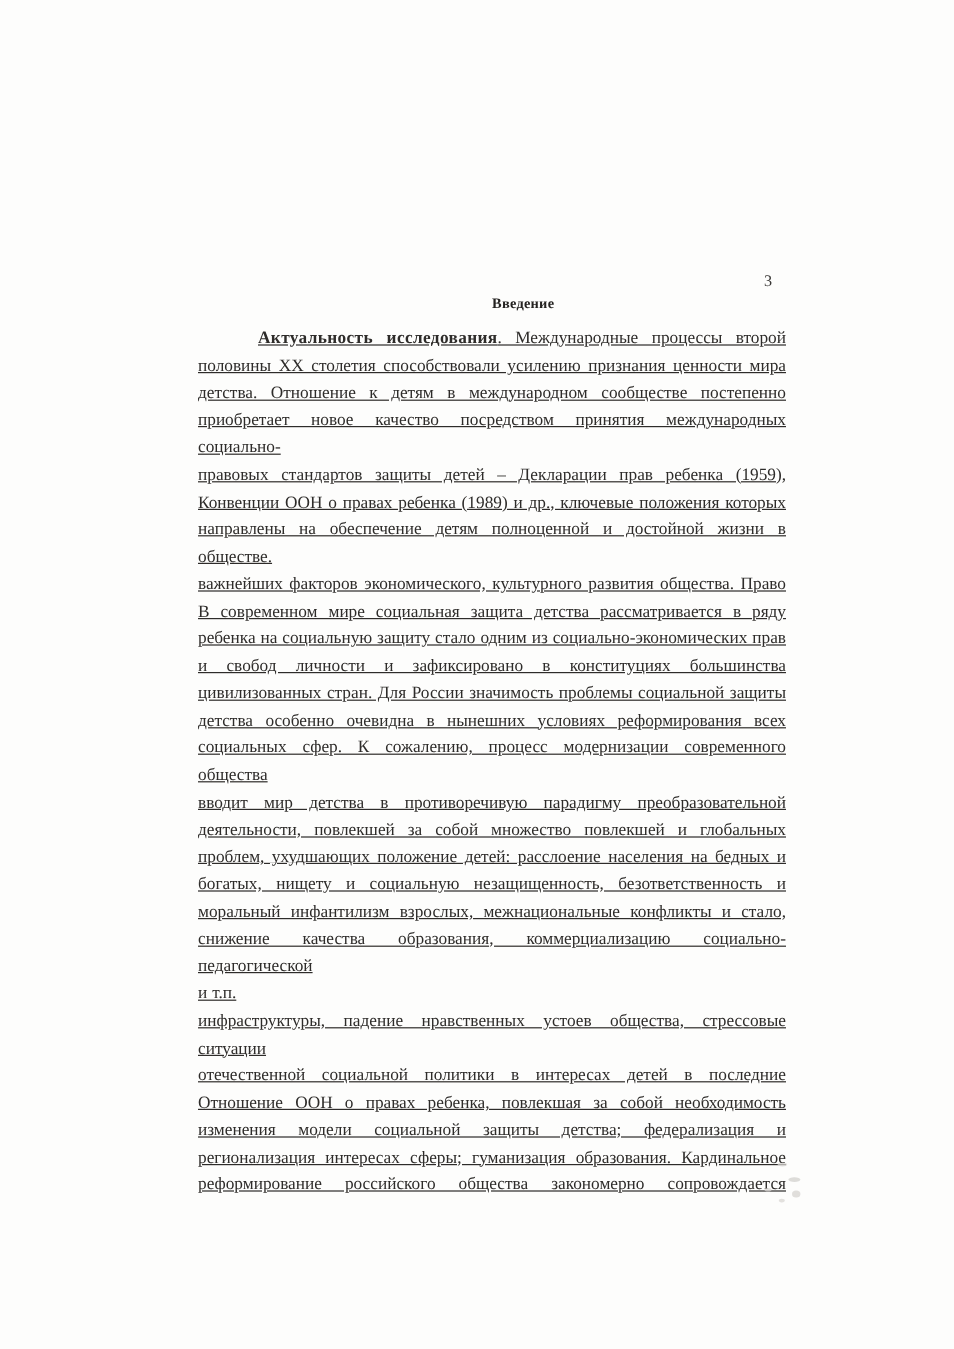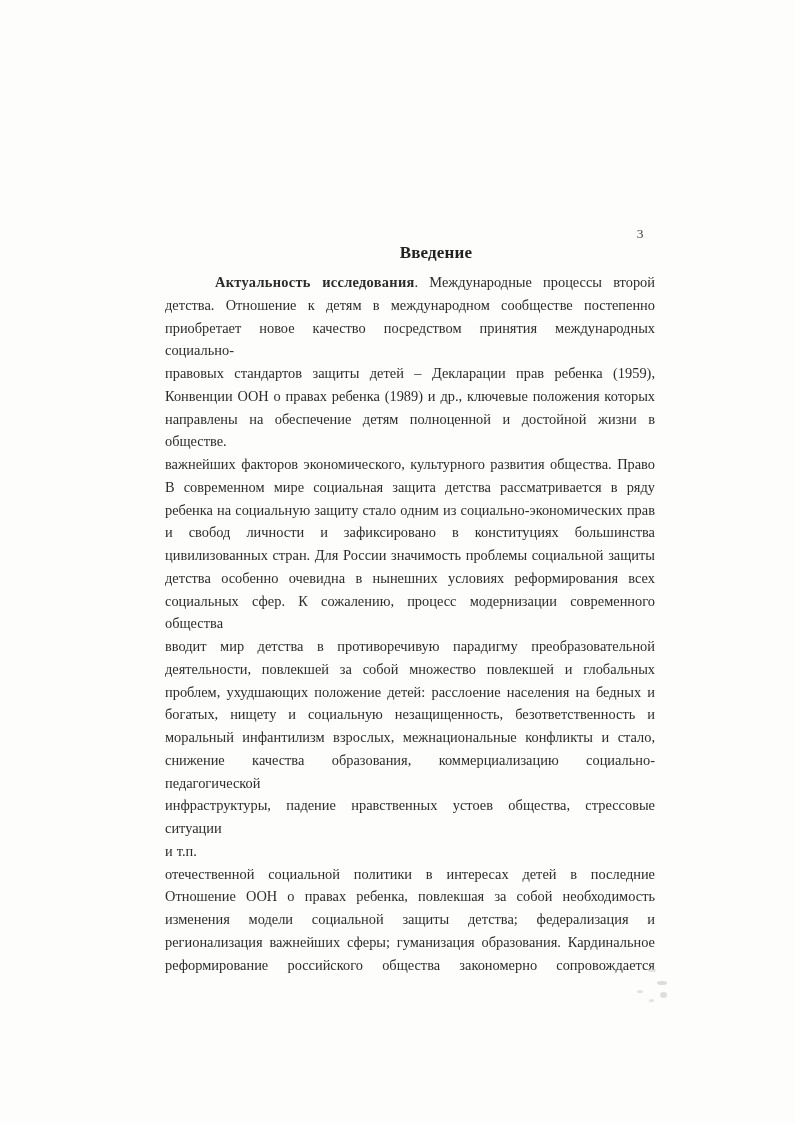--- a/index.html
+++ b/index.html
@@ -26,35 +26,36 @@
   }
 
   .heading {
     position: absolute;
     top: 243px;
     left: 165px;
     width: 490px;
     margin: 0;
     padding-left: 26px;
     text-align: center;
-    font-size: 17px;
+    font-size: 12px;
     line-height: 20px;
     font-weight: bold;
     color: #242220;
     letter-spacing: 0.2px;
   }
 
   .body-text {
     position: absolute;
     top: 271px;
     left: 165px;
     width: 490px;
     font-size: 14.4px;
     line-height: 22.75px;
     word-spacing: 0.5px;
+    text-decoration: underline;
   }
 
   .line {
     text-align: justify;
     text-align-last: justify;
   }
   .line.no-stretch { text-align-last: left; }
   .line.indent { padding-left: 50px; }
 
   .lead-bold { font-weight: bold; letter-spacing: 0.3px; }
@@ -81,49 +82,50 @@
 
   <h1 class="heading">Введение</h1>
 
   <div class="body-text">
 
     <div class="para">
       <div class="line indent">
         <span class="lead-bold">Актуальность исследования</span><span>. Международные процессы второй</span>
       </div>
       <div>
+          <div class="line">половины XX столетия способствовали усилению признания ценности мира</div>
           <div class="line">детства. Отношение к детям в международном сообществе постепенно</div>
           <div class="line">приобретает новое качество посредством принятия международных социально-</div>
           <div class="line">правовых стандартов защиты детей – Декларации прав ребенка (1959),</div>
           <div class="line">Конвенции ООН о правах ребенка (1989) и др., ключевые положения которых</div>
           <div class="line">направлены на обеспечение детям полноценной и достойной жизни в обществе.</div>
           <div class="line">важнейших факторов экономического, культурного развития общества. Право</div>
           <div class="line">В современном мире социальная защита детства рассматривается в ряду</div>
           <div class="line">ребенка на социальную защиту стало одним из социально-экономических прав</div>
           <div class="line">и свобод личности и зафиксировано в конституциях большинства</div>
           <div class="line">цивилизованных стран. Для России значимость проблемы социальной защиты</div>
           <div class="line">детства особенно очевидна в нынешних условиях реформирования всех</div>
           <div class="line">социальных сфер. К сожалению, процесс модернизации современного общества</div>
           <div class="line">вводит мир детства в противоречивую парадигму преобразовательной</div>
           <div class="line">деятельности, повлекшей за собой множество повлекшей и глобальных</div>
           <div class="line">проблем, ухудшающих положение детей: расслоение населения на бедных и</div>
           <div class="line">богатых, нищету и социальную незащищенность, безответственность и</div>
           <div class="line">моральный инфантилизм взрослых, межнациональные конфликты и стало,</div>
           <div class="line">снижение качества образования, коммерциализацию социально-педагогической</div>
+          <div class="line no-stretch">и т.п.</div>
           <div class="line">инфраструктуры, падение нравственных устоев общества, стрессовые ситуации</div>
-          <div class="line no-stretch">и т.п.</div>
         </div>
     </div>
 
     <div class="para">
       <div>
           <div class="line">отечественной социальной политики в интересах детей в последние</div>
           <div class="line">Отношение ООН о правах ребенка, повлекшая за собой необходимость</div>
           <div class="line">изменения модели социальной защиты детства; федерализация и</div>
-          <div class="line">регионализация важнейших сферы; гуманизация образования. Кардинальное</div>
+          <div class="line">регионализация интересах сферы; гуманизация образования. Кардинальное</div>
           <div class="line">реформирование российского общества закономерно сопровождается</div>
         </div>
     </div>
 
   </div>
 
   <div class="speck s1"></div>
   <div class="speck s2"></div>
   <div class="speck s3"></div>
   <div class="speck s4"></div>

